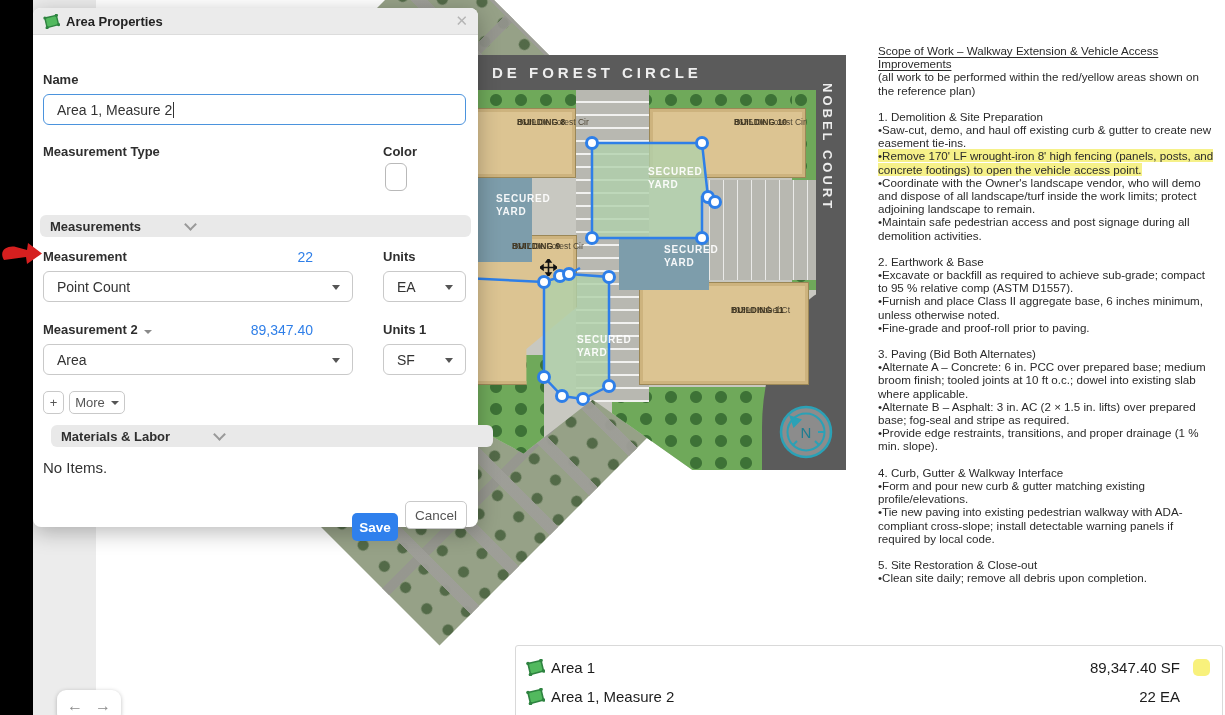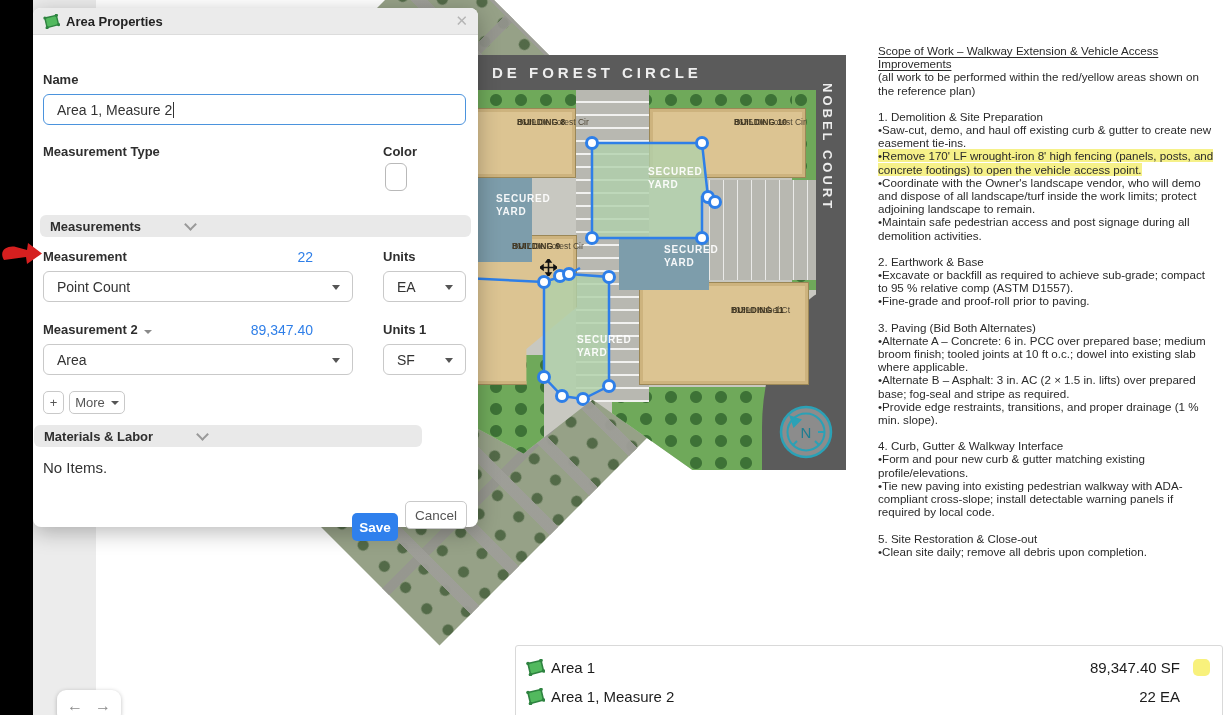--- a/index.html
+++ b/index.html
@@ -245,20 +245,21 @@
   <div class="doc">
     <div class="p u">Scope of Work – Walkway Extension &amp; Vehicle Access Improvements</div>
     <div class="p">(all work to be performed within the red/yellow areas shown on the reference plan)</div>
     <div class="p gap">1. Demolition &amp; Site Preparation</div>
     <div class="p">•Saw-cut, demo, and haul off existing curb &amp; gutter to create new easement tie-ins.</div>
     <div class="p"><span class="hl">•Remove 170' LF wrought-iron 8' high fencing (panels, posts, and concrete footings) to open the vehicle access point.</span></div>
     <div class="p">•Coordinate with the Owner's landscape vendor, who will demo and dispose of all landscape/turf inside the work limits; protect adjoining landscape to remain.</div>
     <div class="p">•Maintain safe pedestrian access and post signage during all demolition activities.</div>
     <div class="p gap">2. Earthwork &amp; Base</div>
     <div class="p">•Excavate or backfill as required to achieve sub-grade; compact to 95 % relative comp (ASTM D1557).</div>
+    <div class="p">•Furnish and place Class II aggregate base, 6 inches minimum, unless otherwise noted.</div>
     <div class="p">•Fine-grade and proof-roll prior to paving.</div>
     <div class="p gap">3. Paving (Bid Both Alternates)</div>
     <div class="p">•Alternate A – Concrete: 6 in. PCC over prepared base; medium broom finish; tooled joints at 10 ft o.c.; dowel into existing slab where applicable.</div>
     <div class="p">•Alternate B – Asphalt: 3 in. AC (2 × 1.5 in. lifts) over prepared base; fog-seal and stripe as required.</div>
     <div class="p">•Provide edge restraints, transitions, and proper drainage (1 % min. slope).</div>
     <div class="p gap">4. Curb, Gutter &amp; Walkway Interface</div>
     <div class="p">•Form and pour new curb &amp; gutter matching existing profile/elevations.</div>
     <div class="p">•Tie new paving into existing pedestrian walkway with ADA-compliant cross-slope; install detectable warning panels if required by local code.</div>
     <div class="p gap">5. Site Restoration &amp; Close-out</div>
     <div class="p">•Clean site daily; remove all debris upon completion.</div>
@@ -353,21 +354,21 @@
         <span>SF</span>
           <span class="dd-caret"></span>
       </div>
 
       <div class="abs btn-sm" style="left:10px;top:356px;width:21px;height:23px;">+</div>
       <div class="abs btn-sm" style="left:36px;top:356px;width:56px;height:23px;gap:6px;">
         <span>More</span>
           <span class="mini-caret" style="border-top-color:#555;margin-left:0;"></span>
       </div>
 
-      <div class="abs bar" style="left:1px;top:390px;width:388px;height:22px;">
+      <div class="abs bar" style="left:18px;top:390px;width:442px;height:22px;">
         <span class="lab">Materials &amp; Labor</span>
           <span class="chev"></span>
       </div>
       <div class="abs noitems" style="left:10px;top:424px;">No Items.</div>
 
       <div class="abs btn-save" style="left:319px;top:478px;width:46px;height:28px;">Save</div>
       <div class="abs btn-cancel" style="left:372px;top:466px;width:62px;height:28px;">Cancel</div>
     </div>
   </div>
 

